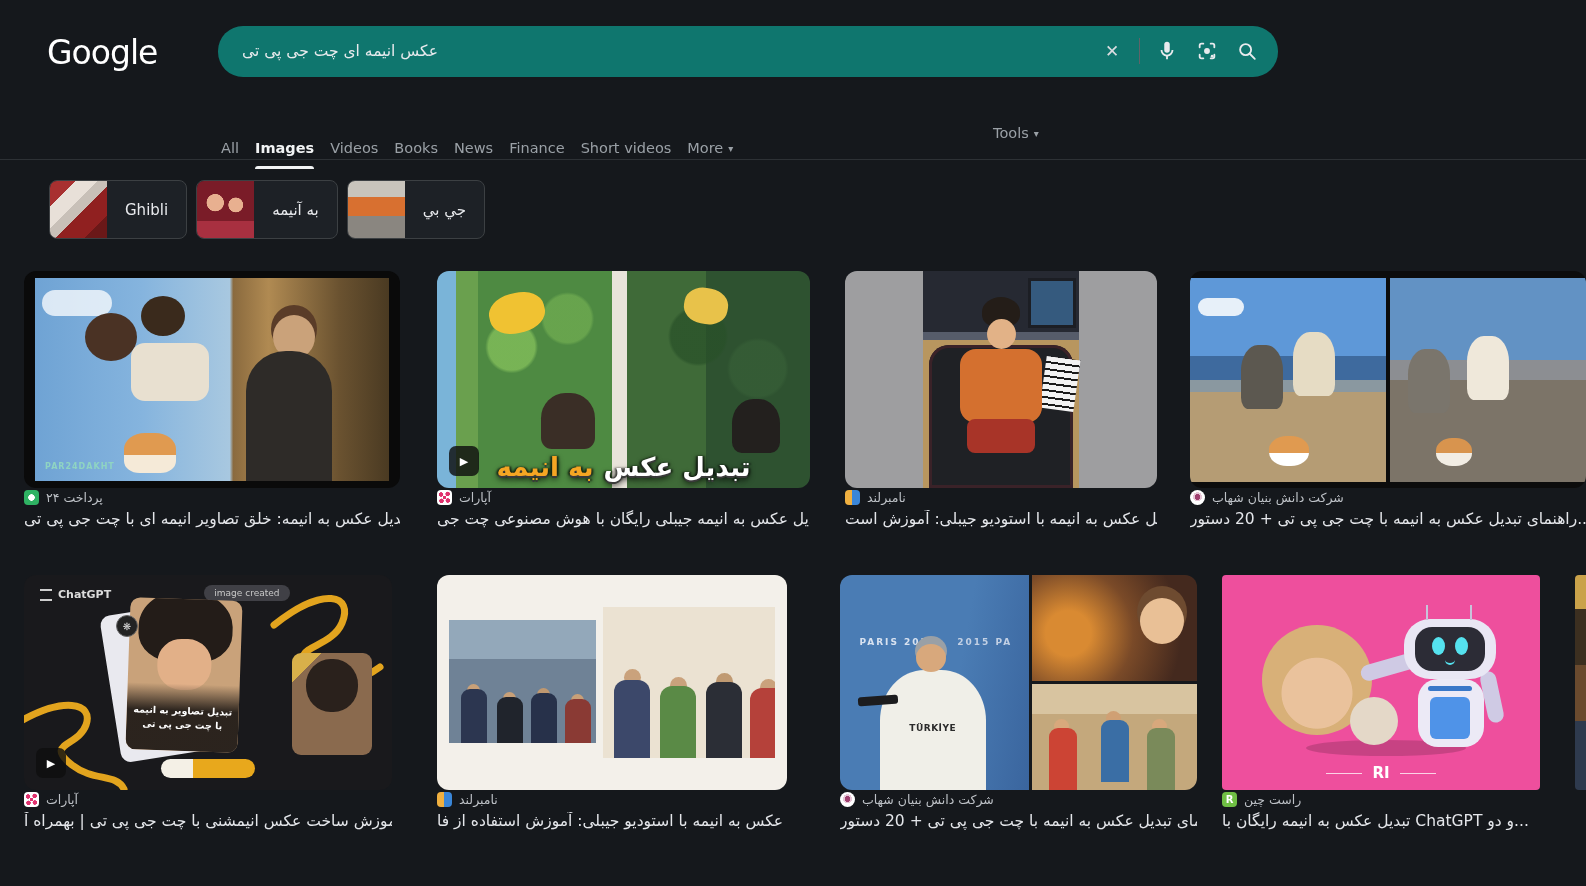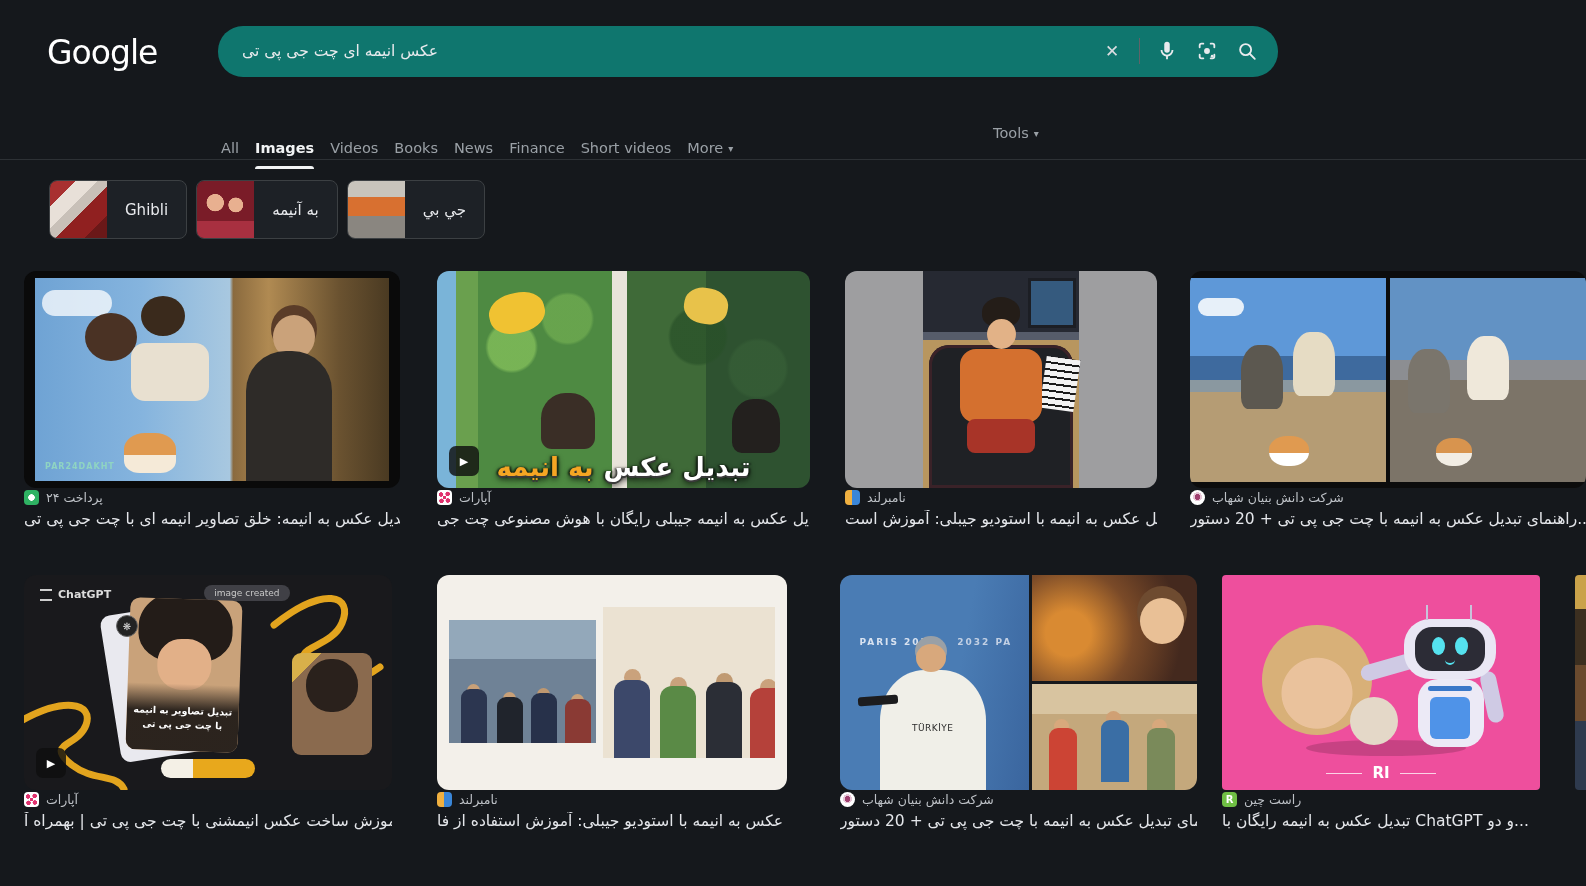--- a/index.html
+++ b/index.html
@@ -136,21 +136,21 @@
   .art6 .phr{position:absolute;left:47.5%;top:15%;width:49%;height:70%;background:#ebe2d2;overflow:hidden;}
   .art6 .m2{position:absolute;left:6%;bottom:0;width:36px;height:78px;border-radius:12px 12px 0 0;background:#3c486a;
     box-shadow:46px 6px 0 #5a8a46,92px 2px 0 #2b2e36,136px 8px 0 #b5413a;}
   .art6 .h2h{position:absolute;left:12%;bottom:72px;width:17px;height:17px;border-radius:50%;background:#caa27c;
     box-shadow:46px 8px 0 #caa27c,92px 4px 0 #c09a72,136px 10px 0 #caa27c;}
   
   .art7 .pl{position:absolute;left:0;top:0;width:53%;height:100%;background:linear-gradient(100deg,#4a7cb4 0 60%,#3a659e);}
   .art7 .paris{position:absolute;left:5%;top:29%;font-size:9px;letter-spacing:2px;color:#d8e2f0;font-weight:bold;margin-left:10px;}
   .art7 .paris2{position:absolute;left:62%;top:29%;font-size:9px;letter-spacing:2px;color:#c2d0e4;font-weight:bold;}
   .art7 .shooter{position:absolute;left:21%;bottom:0;width:56%;height:56%;border-radius:42% 42% 0 0;background:#f0efe8;}
-  .art7 .turkiye{position:absolute;left:0;right:0;top:44%;text-align:center;font-size:9px;font-weight:normal;color:#2b2b2b;letter-spacing:.5px;}
+  .art7 .turkiye{position:absolute;left:0;right:0;top:44%;text-align:center;font-size:9px;font-weight:bold;color:#2b2b2b;letter-spacing:.5px;}
   .art7 .head7{position:absolute;left:34%;top:-26px;width:30px;height:28px;border-radius:50%;background:#d8a87c;box-shadow:0 -7px 0 1px #9aa0a6;}
   .art7 .gun{position:absolute;left:-22px;top:22%;width:40px;height:9px;border-radius:3px;background:#1c1c1e;transform:rotate(-4deg);}
   .art7 .prt{position:absolute;left:53.8%;top:0;width:46.2%;height:49.4%;background:radial-gradient(circle at 22% 55%,#d98a32 0 16%,#7a4a28 46%,#44291e 80%);}
   .art7 .girl{position:absolute;right:8%;top:22%;width:44px;height:46px;border-radius:50%;background:#e9c096;box-shadow:0 -9px 0 3px #6e4b30;}
   .art7 .prb{position:absolute;left:53.8%;top:50.6%;width:46.2%;height:49.4%;background:linear-gradient(180deg,#d8c4a0 0 28%,#c4a87c 28%);}
   .art7 .sf{position:absolute;left:10%;bottom:0;width:28px;height:62px;border-radius:9px 9px 0 0;background:#cc4434;
     box-shadow:52px -8px 0 #3a6ea5,98px 0 0 #7a8a5a;}
   .art7 .sh{position:absolute;left:13%;bottom:56px;width:15px;height:15px;border-radius:50%;background:#d8a87c;box-shadow:52px -8px 0 #d0a074,98px 0 0 #d8a87c;}
   
   .art8{background:#ee4f9d;border-radius:4px;}
@@ -368,21 +368,21 @@
       <span class="fav fav-numberland"></span>
       <span>نامبرلند</span>
     </div>
   <div class="title">تبدیل عکس به انیمه با استودیو جیبلی: آموزش استفاده از فا...</div>
 </div>
 
 <div class="result row2" id="r7">
   <div class="thumb art7">
     <div class="pl">
       <div class="paris">PARIS 2024</div>
-      <div class="paris2">2032  PA</div>
+      <div class="paris2">2015  PA</div>
       <div class="shooter">
         <div class="head7"></div>
         <div class="turkiye">TÜRKİYE</div>
         <div class="gun"></div>
       </div>
     </div>
     <div class="prt">
       <div class="girl"></div>
     </div>
     <div class="prb">

